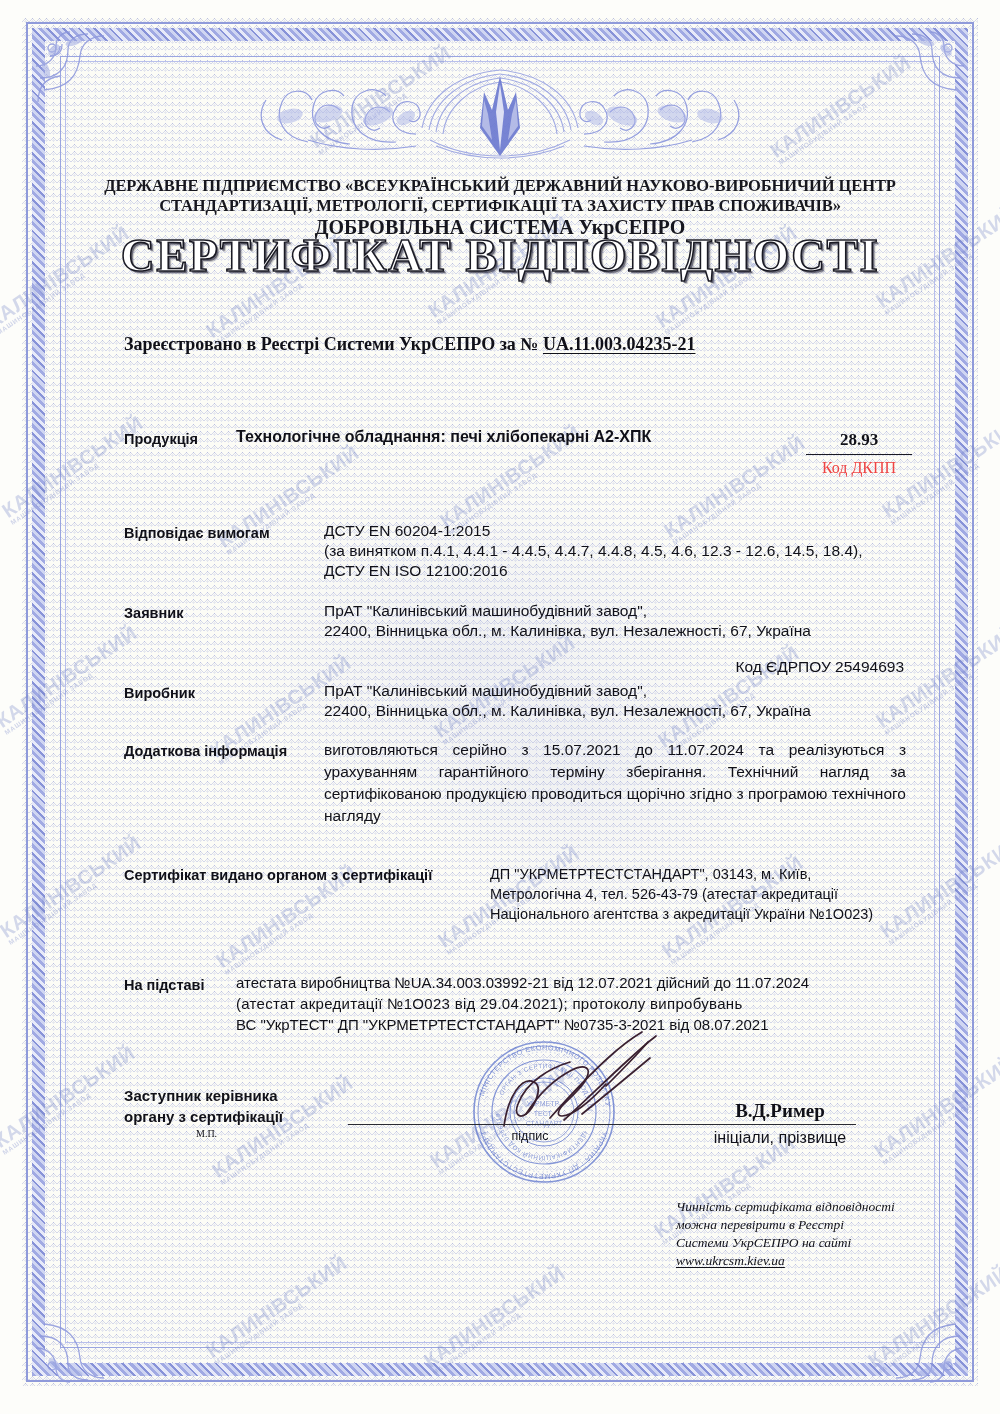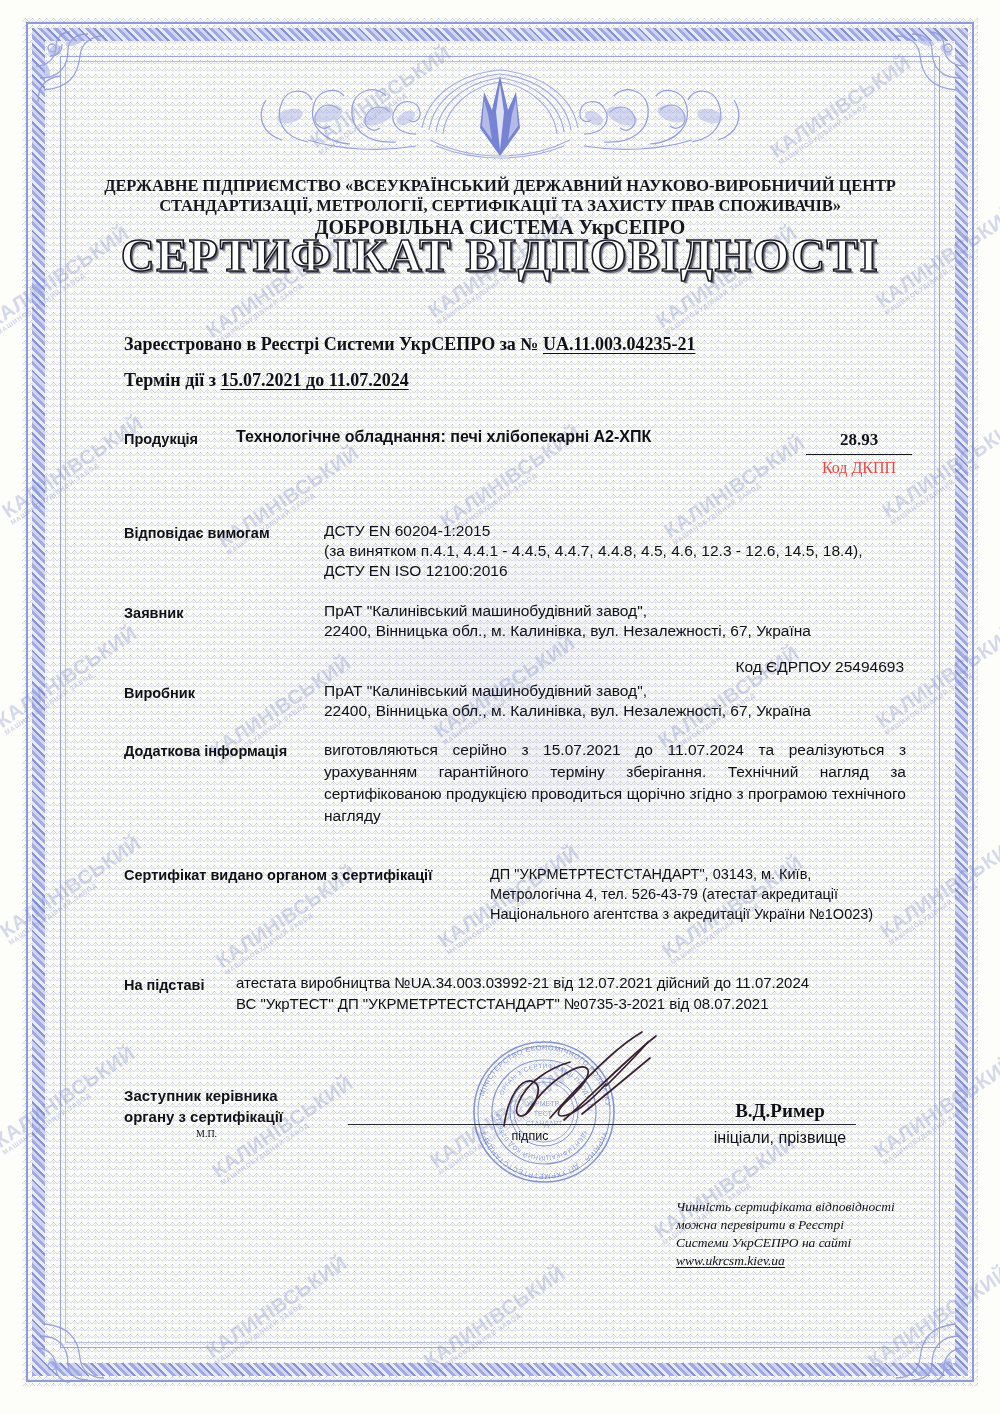--- a/index.html
+++ b/index.html
@@ -593,23 +593,20 @@
     </div>
 
     <div class="system-title">ДОБРОВІЛЬНА СИСТЕМА УкрСЕПРО</div>
 
     <div class="main-title">СЕРТИФІКАТ ВІДПОВІДНОСТІ</div>
 
     <div class="reg-line">
       <span>Зареєстровано в Реєстрі Системи УкрСЕПРО за № </span><span class="uval">UA.11.003.04235-21</span>
     </div>
 
-    <div class="term-line">
-      <span>Термін дії з </span><span class="uval">15.07.2021</span><span class="uval"> до </span><span class="uval">11.07.2024</span>
-    </div>
 
     <div class="row-label" style="left:124px; top:430px;">Продукція</div>
     <div class="row-value bold-prod" style="left:236px; top:427px; width:560px;">Технологічне обладнання: печі хлібопекарні А2-ХПК</div>
 
     <div class="dkpp">
       <div class="val">28.93</div>
       <div class="rule"></div>
       <div class="cap">Код ДКПП</div>
     </div>
 
@@ -639,20 +636,21 @@
     <div class="row-label" style="left:124px; top:866px;">Сертифікат видано органом з сертифікації</div>
     <div class="row-value sans" style="left:490px; top:864px; width:416px;">
       <div>ДП "УКРМЕТРТЕСТСТАНДАРТ", 03143, м. Київ,</div>
       <div>Метрологічна 4, тел. 526-43-79 (атестат акредитації</div>
       <div>Національного агентства з акредитації України №1О023)</div>
     </div>
 
     <div class="row-label" style="left:124px; top:976px;">На підставі</div>
     <div class="row-value" style="left:236px; top:972px; width:680px; line-height:21px; font-size:15px;">
       <div>атестата виробництва №UA.34.003.03992-21 від 12.07.2021 дійсний до 11.07.2024</div>
+      <div style="letter-spacing:0.3px;">(атестат акредитації №1О023 від 29.04.2021); протоколу випробувань</div>
       <div>ВС "УкрТЕСТ" ДП "УКРМЕТРТЕСТСТАНДАРТ" №0735-3-2021 від 08.07.2021</div>
     </div>
 
     <div class="sig-title">
       <div>Заступник керівника</div>
       <div>органу з сертифікації</div>
     </div>
     <div class="sig-mp">М.П.</div>
 
     <div class="seal">

